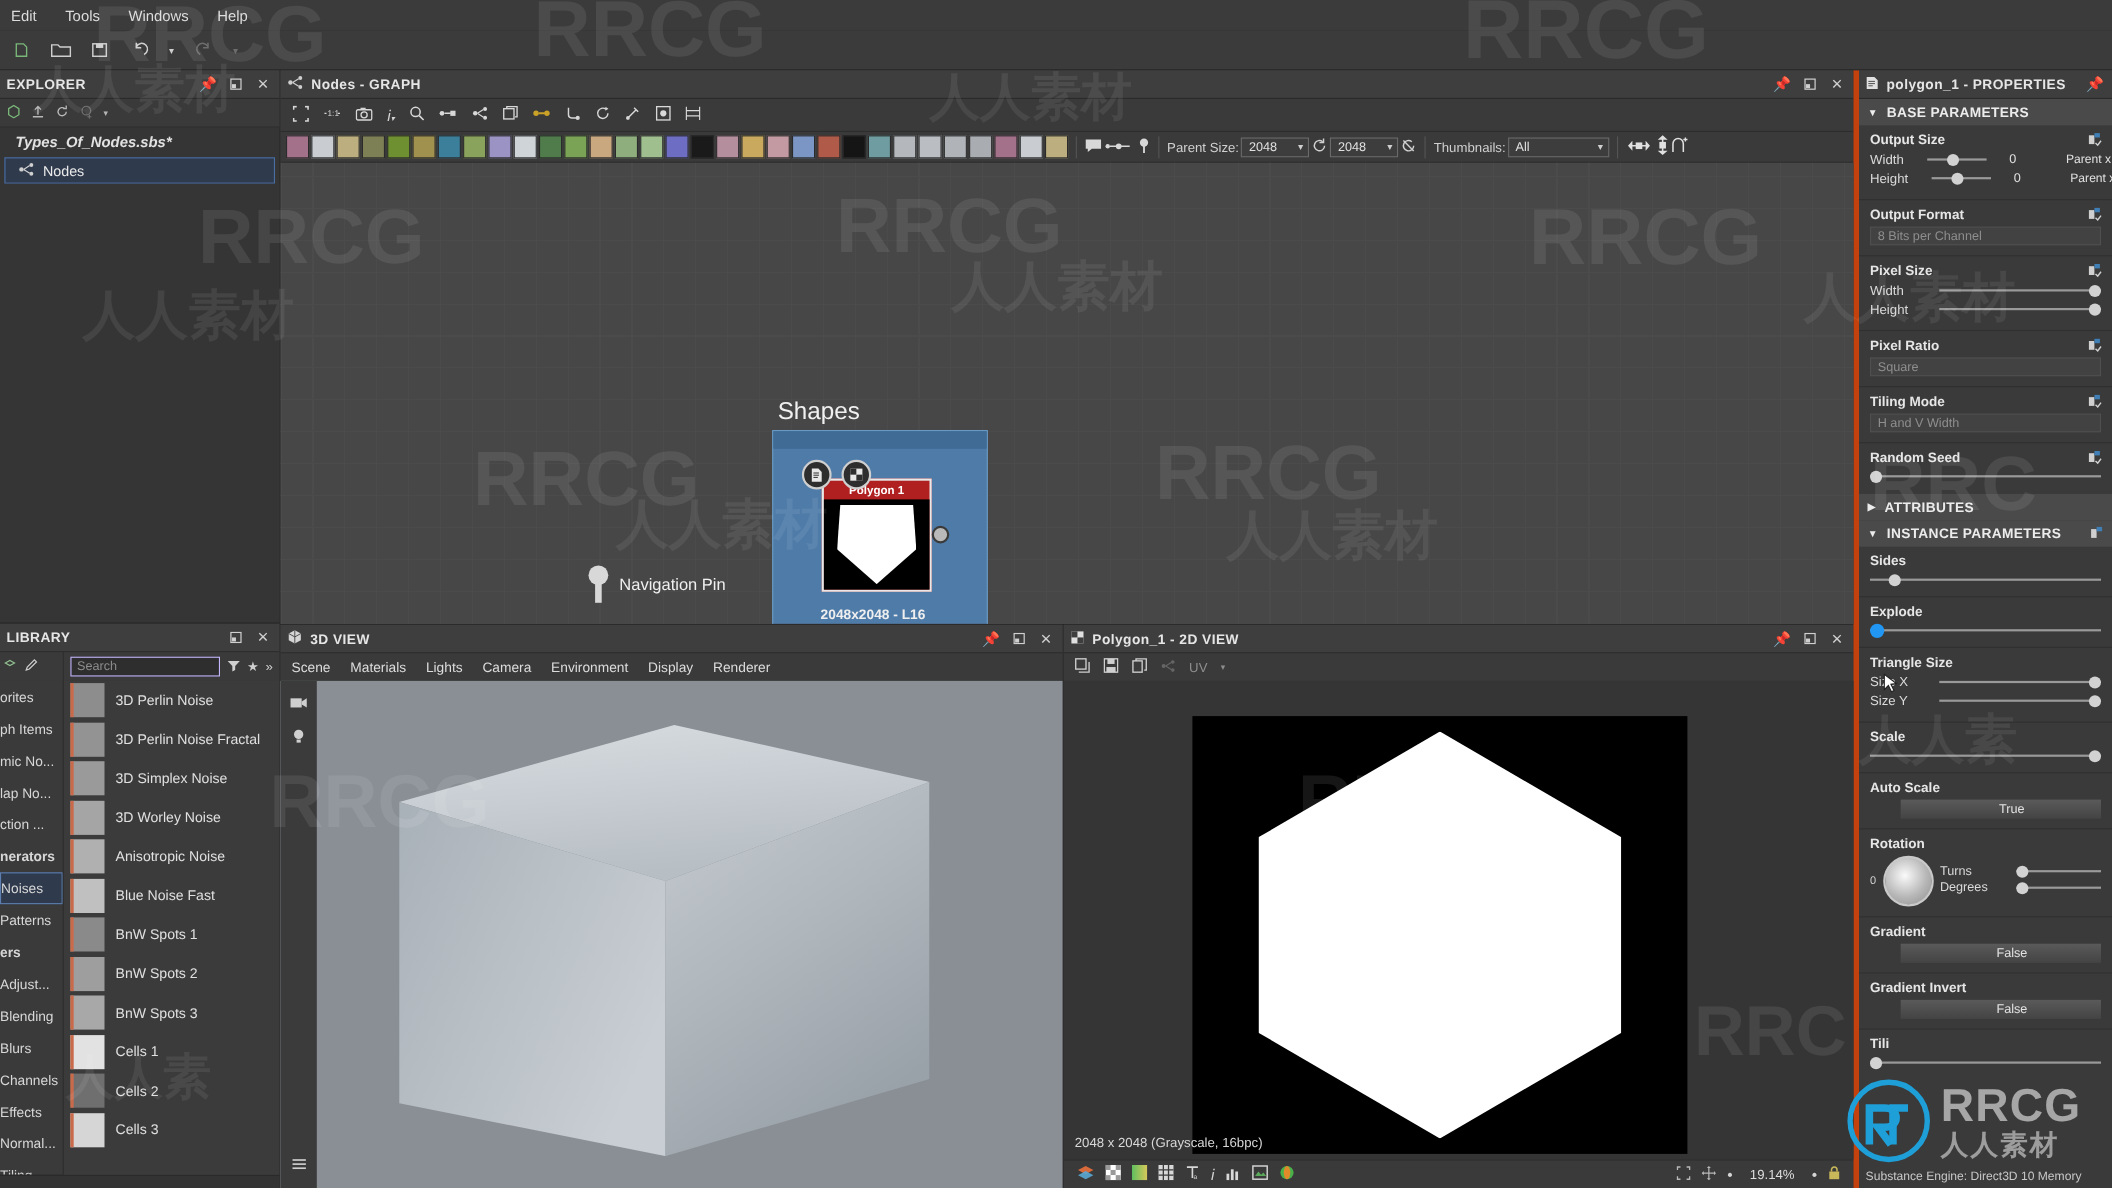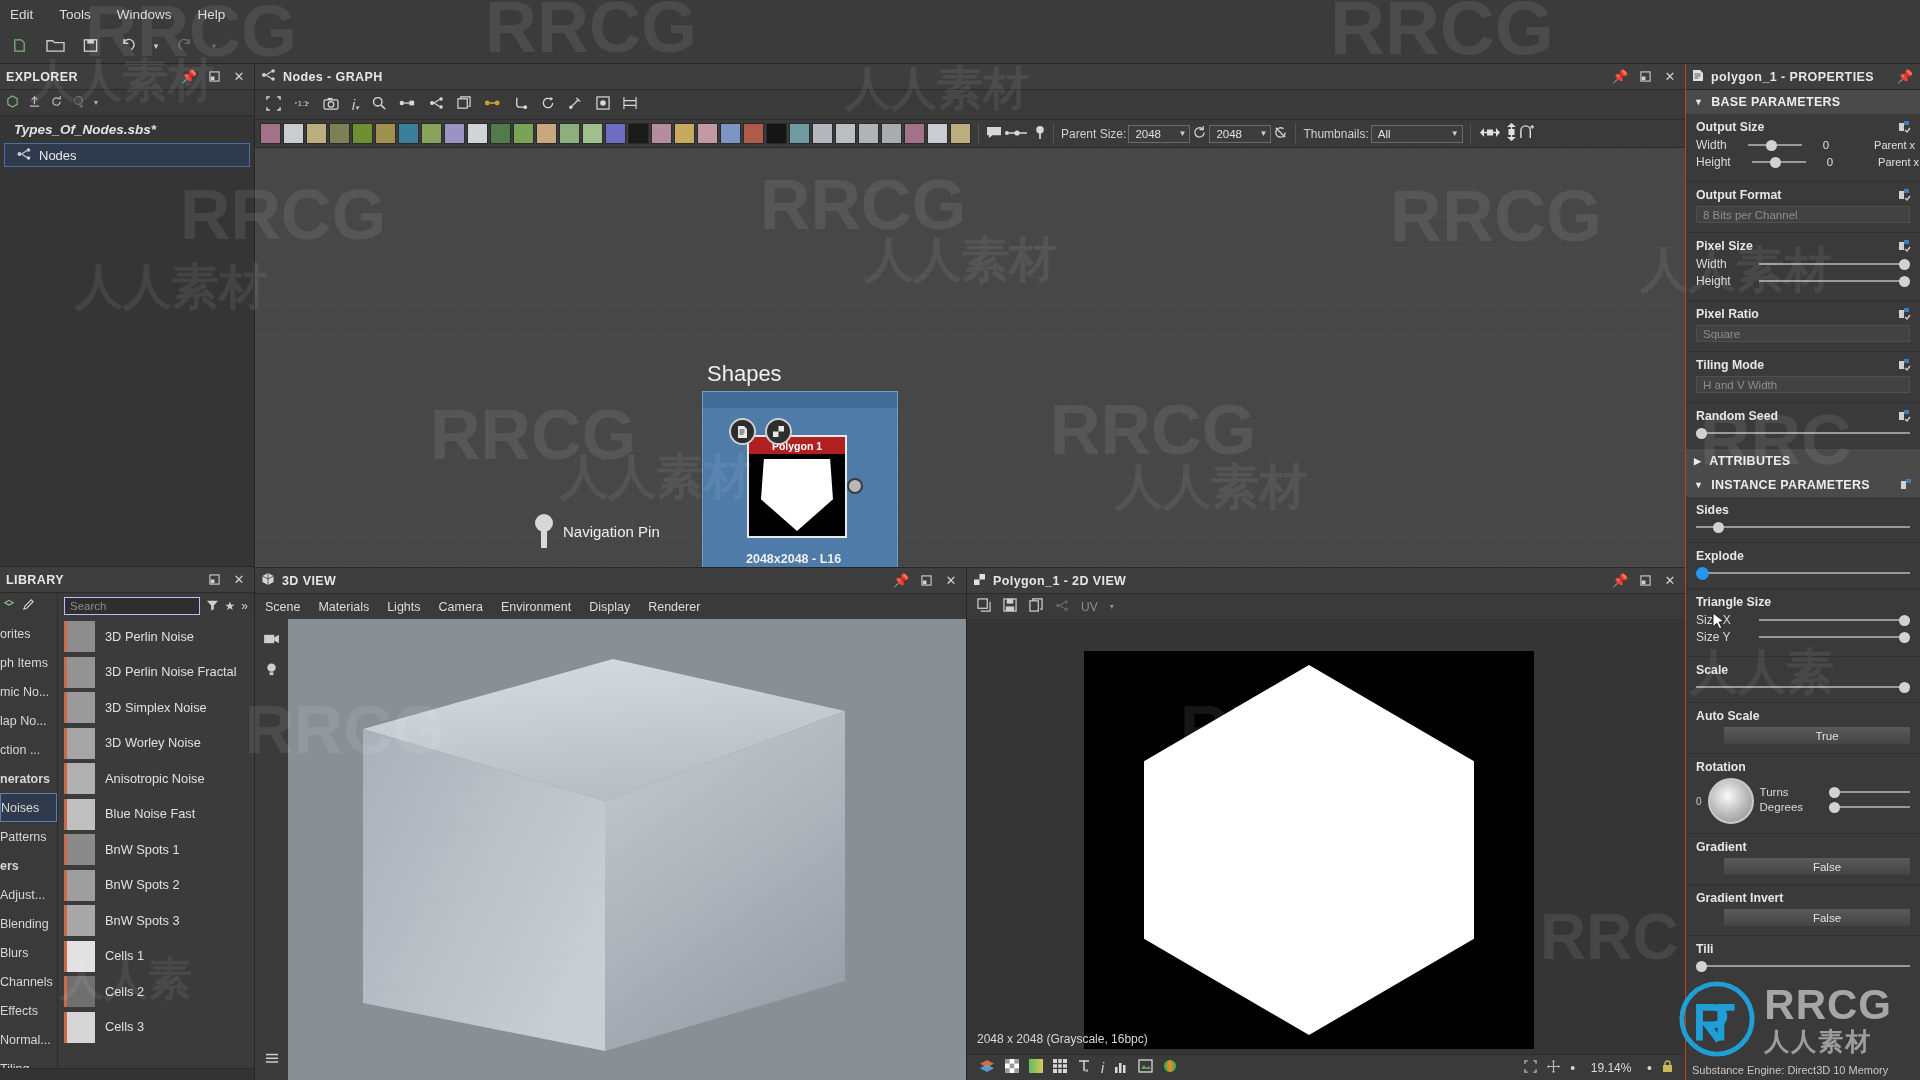--- a/index.html
+++ b/index.html
@@ -98,21 +98,21 @@
   .v2dcanvas{ flex:1; position:relative; background:#353535; overflow:hidden;}
   .v2dimg{ position:absolute; left:117px; top:32px; width:450px; height:398px; background:#000; display:flex; align-items:center; justify-content:center;}
   .hexshape{ width:330px; height:370px; background:#fff;
              clip-path:polygon(50% 0%, 100% 26%, 100% 74%, 50% 100%, 0% 74%, 0% 26%);}
   .v2dinfo{ position:absolute; left:10px; bottom:8px; font-size:12px; color:#d8d8d8;}
   .v2dbar{ height:26px; background:#3a3a3a; display:flex; align-items:center; gap:10px; padding:0 12px; flex:0 0 26px; border-top:1px solid #2c2c2c;}
   .v2dbar .sp{ flex:1; }
   .zoomtxt{ font-size:12px; color:#dcdcdc; min-width:52px; text-align:center;}
 
   
-  .rightcol{ width:235px; flex:0 0 235px; background:#3a3a3a; display:flex; flex-direction:column; border-left:1px solid #c2410c;}
+  .rightcol{ width:235px; flex:0 0 235px; background:#3a3a3a; display:flex; flex-direction:column; border-left:5px solid #c2410c;}
   .sectionhdr{ height:24px; background:#4a4a4a; display:flex; align-items:center; gap:8px; padding-left:8px; font-size:12.5px; font-weight:bold; color:#ececec; letter-spacing:.3px;}
   .prow{ padding:6px 10px 4px 10px; position:relative;}
   .plabel{ font-size:12.3px; font-weight:bold; color:#e6e6e6; margin-bottom:4px;}
   .pinline{ display:flex; align-items:center; gap:21px; margin-bottom:3px;}
   .pinline .nm{ font-size:12px; color:#dadada; width:42px;}
   .slider{ flex:1; height:12px; position:relative; display:flex; align-items:center;}
   .slider .track{ position:absolute; left:0; right:0; height:2px; background:#9a9a9a;}
   .slider .knob{ position:absolute; width:11px; height:11px; border-radius:50%; background:#d2d2d2;}
   .slider .knob.blue{ background:#2196f3;}
   .pvalue{ font-size:11.5px; color:#e0e0e0; width:12px; text-align:right;}

